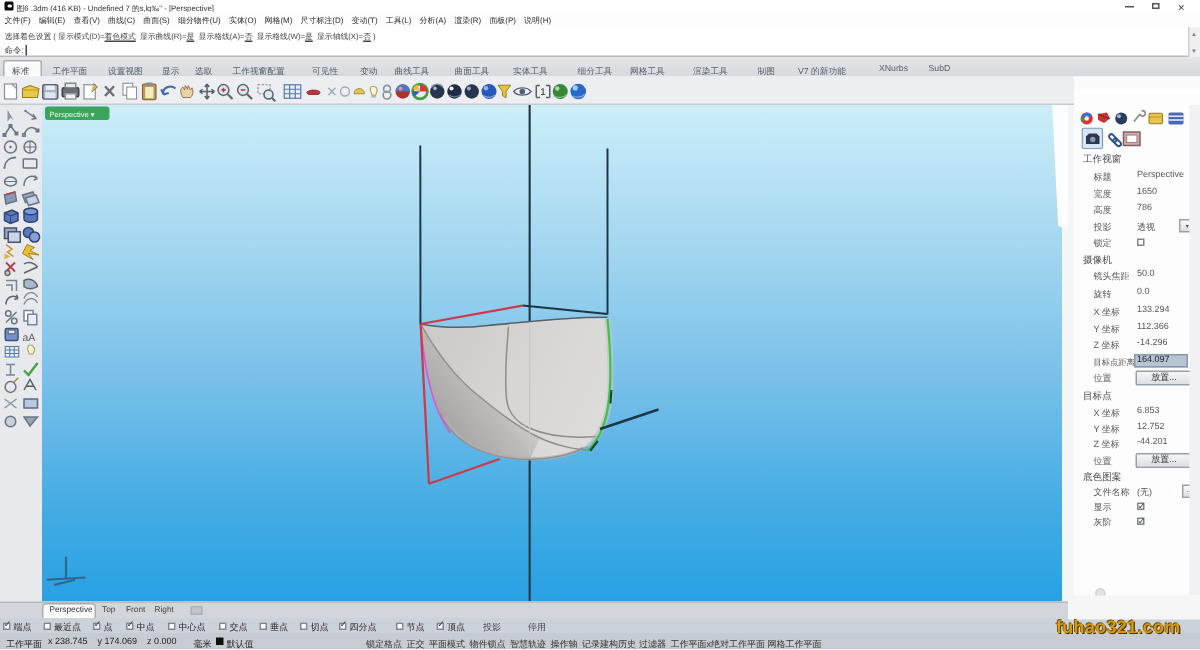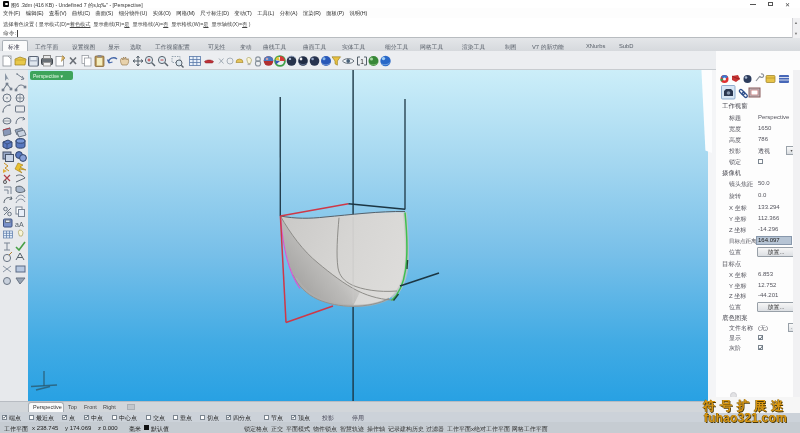--- a/index.html
+++ b/index.html
@@ -439,15 +439,14 @@
 <span class="abs" style="left:286px;top:2.5px;color:#333">平面模式</span>
 <span class="abs" style="left:313px;top:2.5px;color:#333">物件锁点</span>
 <span class="abs" style="left:340px;top:2.5px;color:#333">智慧轨迹</span>
 <span class="abs" style="left:367px;top:2.5px;color:#333">操作轴</span>
 <span class="abs" style="left:388px;top:2.5px;color:#333">记录建构历史</span>
 <span class="abs" style="left:426px;top:2.5px;color:#333">过滤器</span>
 <span class="abs" style="left:447px;top:2.5px;color:#333">工作平面x绝对工作平面 网格工作平面</span>
 </div>
 
 <div class="abs" style="left:712px;top:397px;width:88px;height:16px;background:#f6f6f6"></div>
-<div class="abs" style="left:703px;top:397.5px;width:95px;font-size:12.5px;font-weight:bold;letter-spacing:4.5px;color:#d89613;text-shadow:0.7px 0.7px 0 #4a3808,-0.5px -0.5px 0 #6a5410;white-space:nowrap">符号扩展迷</div>
 <div class="abs" style="left:704px;top:411px;width:95px;font-size:12px;font-weight:bold;letter-spacing:0.2px;color:#d89613;text-shadow:0.7px 0.7px 0 #4a3808,-0.5px -0.5px 0 #6a5410;white-space:nowrap">fuhao321.com</div>
 
 </div>
 </body></html>

